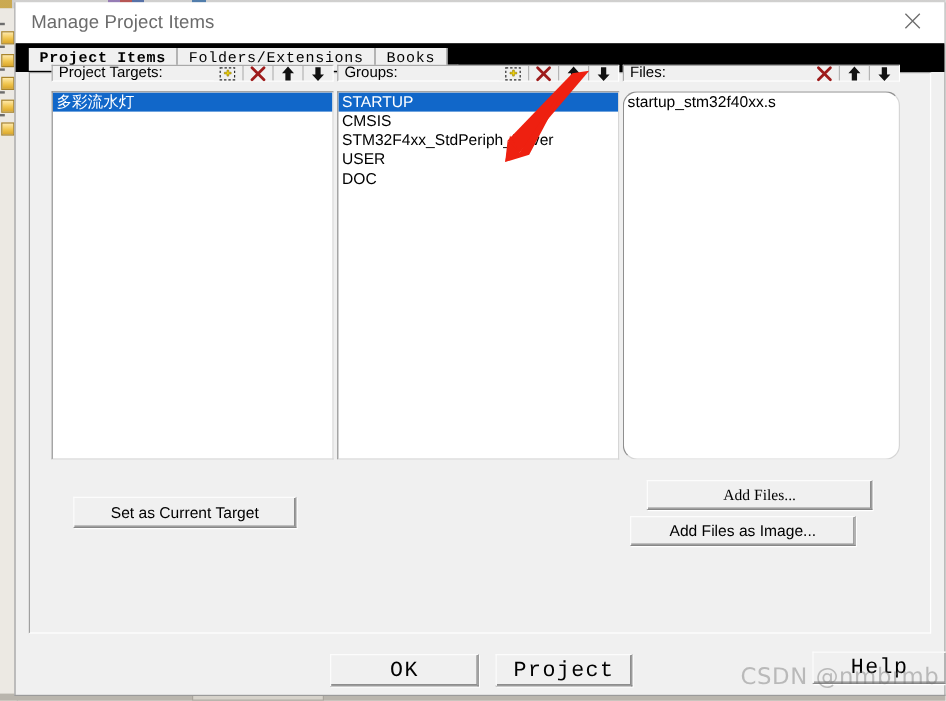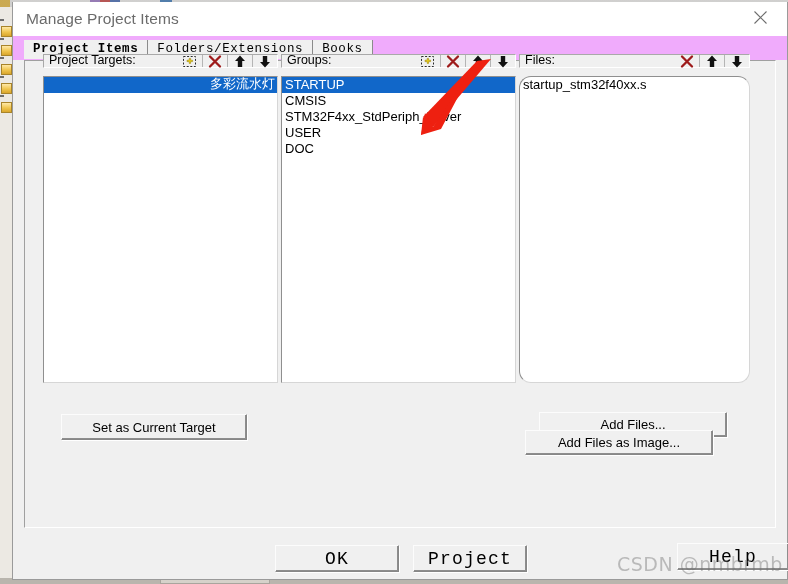--- a/index.html
+++ b/index.html
@@ -94,21 +94,21 @@
     display: flex; align-items: center; justify-content: center;
     cursor: default;
   }
   .close-btn svg { display: block; }
 
   
   .tabstrip {
     position: absolute;
     left: 0; top: 34px;
     width: 774px; height: 24px;
-    background: #f0abfc;
+    background: #000000;
   }
   .tabs {
     position: absolute;
     left: 11px; top: 4px;
     display: flex;
     align-items: flex-end;
     font-family: "Liberation Mono", "DejaVu Sans Mono", monospace;
     font-size: 12.5px;
     color: #000;
   }
@@ -201,22 +201,21 @@
     line-height: 16px;
     padding: 0 2px 0 3px;
     white-space: nowrap;
     cursor: default;
   }
   .litem.sel {
     background: #1167c9;
     color: #ffffff;
   }
   .litem.sel.cjk {
-    font-family: Liberation Mono, monospace;
-    text-align: right;
+    font-family: Liberation Serif, serif;
   }
 
   
   #col-targets { left: 30px; width: 235px; }
   #col-targets .col-hdr { width: 235px; }
   #col-targets .listbox { width: 235px; height: 307px; }
 
   #col-groups { left: 268px; width: 235px; }
   #col-groups .col-hdr { width: 235px; }
   #col-groups .listbox { width: 235px; height: 307px; }
@@ -236,21 +235,21 @@
     box-sizing: border-box;
     display: flex;
     align-items: center;
     justify-content: center;
     font-size: 13px;
     color: #000;
     cursor: default;
     white-space: nowrap;
   }
   #btn-set-target { left: 48px; top: 412px; width: 186px; height: 26px; }
-  #btn-add-files  { left: 526px; top: 410px; width: 188px; height: 25px; }
+  #btn-add-files  { left: 526px; top: 398px; width: 188px; height: 25px; font-family: Liberation Serif, serif; }
   #btn-add-image  { left: 512px; top: 428px; width: 188px; height: 25px; }
 
   .btn-mono {
     font-family: "Liberation Mono", "DejaVu Sans Mono", monospace;
     font-size: 18px;
     letter-spacing: 1.2px;
   }
   #btn-ok     { left: 262px; top: 543px; width: 124px; height: 27px; }
   #btn-cancel { left: 400px; top: 543px; width: 114px; height: 27px; }
   #btn-help   { left: 664px; top: 541px; width: 112px; height: 27px; }

